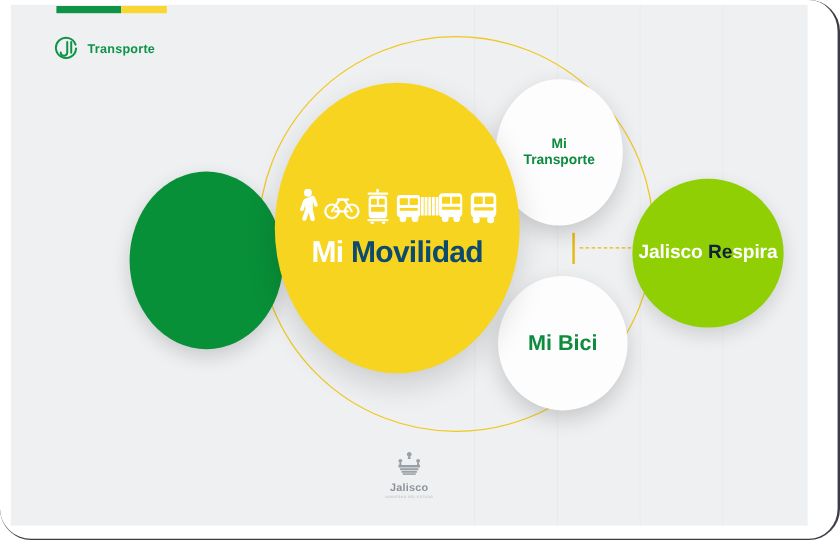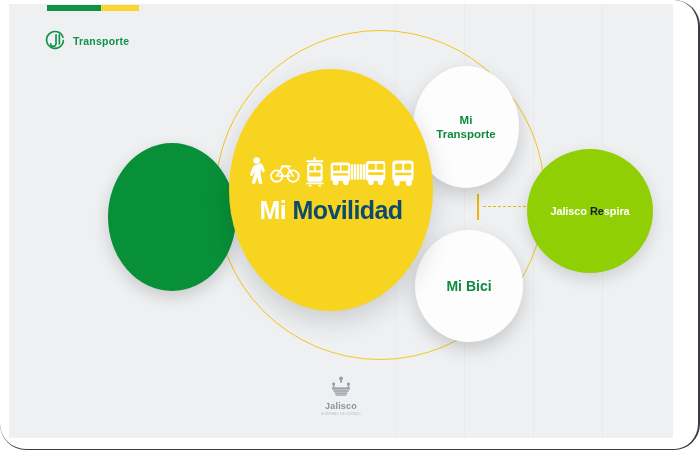--- a/index.html
+++ b/index.html
@@ -163,34 +163,34 @@
   
   #bubble-bici {
     left: 406px; top: 226px;
     width: 108px; height: 112px;
     background: #fdfdfd;
     box-shadow: 0 7px 18px rgba(0,0,0,0.17);
     z-index: 4;
   }
   #bubble-bici .bubble-label {
     color: #0E8B3E;
-    font-size: 14px;
+    font-size: 18px;
     font-weight: bold;
   }
 
   
   #bubble-respira {
     left: 518px; top: 145px;
     width: 126px; height: 124px;
     background: #8FCF04;
     box-shadow: 0 6px 16px rgba(0,0,0,0.14);
     z-index: 3;
   }
   #bubble-respira .bubble-label {
-    font-size: 11px;
+    font-size: 16px;
     font-weight: bold;
     white-space: nowrap;
     letter-spacing: -0.1px;
   }
   #bubble-respira .r-white { color: #ffffff; }
   #bubble-respira .r-dark  { color: #10213C; }
 
   
   #footer-seal {
     position: absolute;

